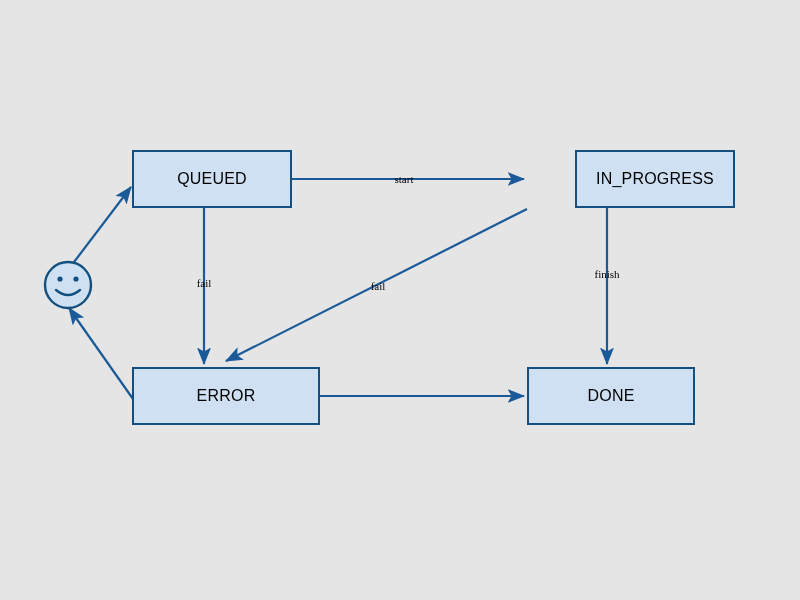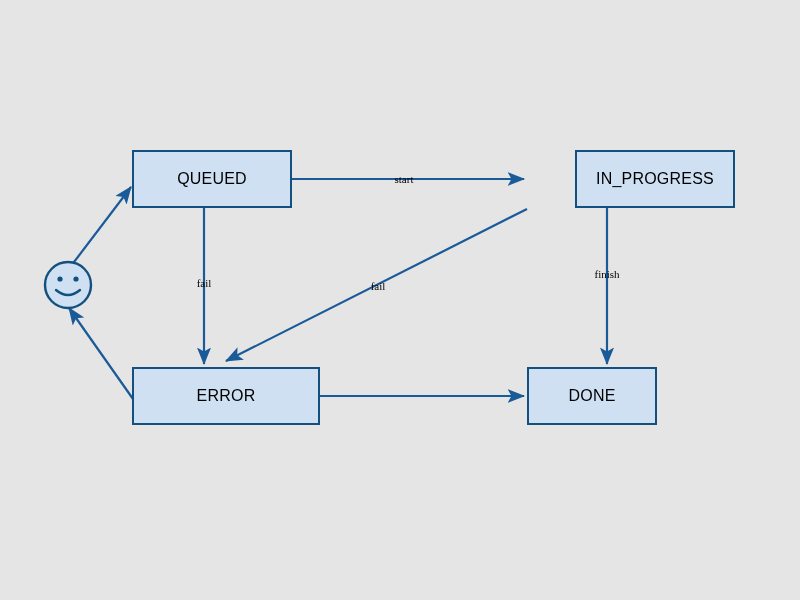--- a/index.html
+++ b/index.html
@@ -100,21 +100,21 @@
     </div>
 
     <div class="state-node" style="left:527px; top:150px; width:160px; height:58px;margin-left:48px;">
       <span class="state-label">IN_PROGRESS</span>
     </div>
 
     <div class="state-node" style="left:132px; top:367px; width:188px; height:58px;">
       <span class="state-label">ERROR</span>
     </div>
 
-    <div class="state-node" style="left:527px; top:367px; width:130px; height:58px;">
+    <div class="state-node" style="left:527px; top:367px; width:168px; height:58px;">
       <span class="state-label">DONE</span>
     </div>
 
     <span class="edge-label" style="left:404px; top:179px;">start</span>
 
     <span class="edge-label" style="left:204px; top:283px;">fail</span>
 
     <span class="edge-label" style="left:378px; top:286px;">fail</span>
 
     <span class="edge-label" style="left:607px; top:274px;">finish</span>

